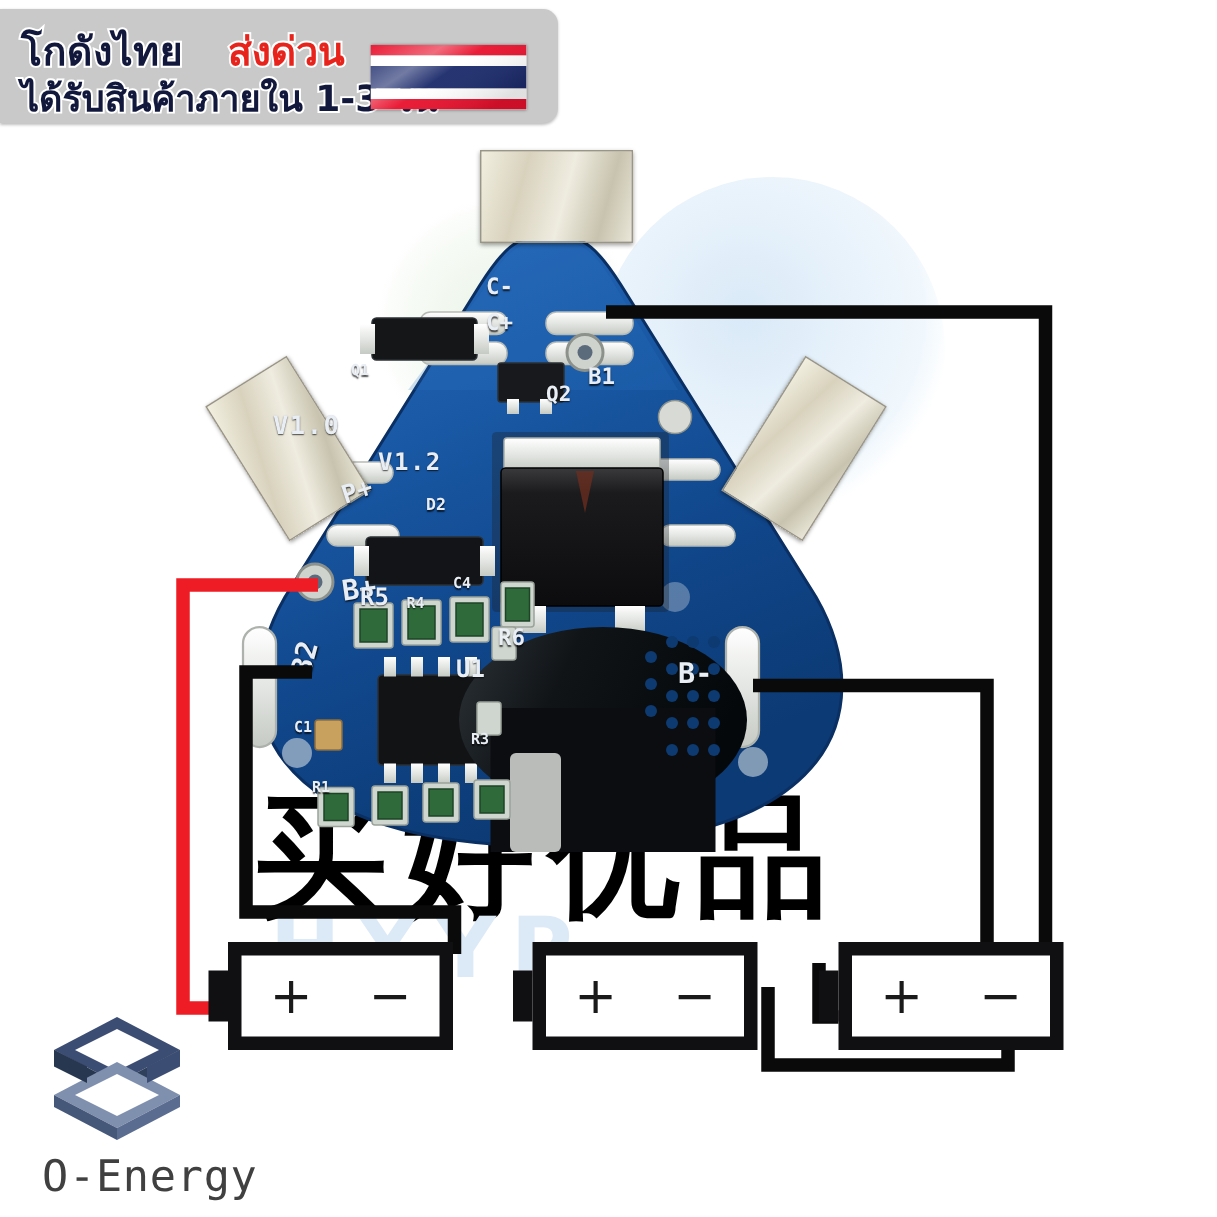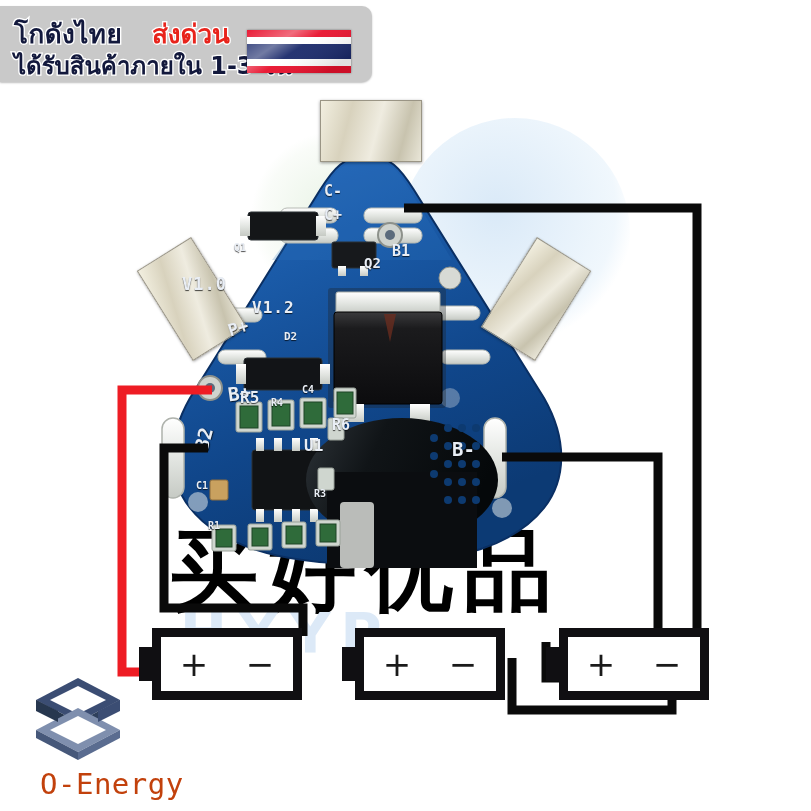--- a/index.html
+++ b/index.html
@@ -174,25 +174,25 @@
   
   #brand {
     position: absolute;
     left: 28px;
     top: 672px;
     width: 190px;
     height: 125px;
   }
   #brand-name {
     position: absolute;
-    left: 12px;
+    left: 0px;
     top: 95px;
     font-size: 29px;
     letter-spacing: .5px;
-    color: #c2410c;
+    color: #404040;
     font-family: "DejaVu Sans Mono", "Liberation Mono", monospace;
   }
 </style>
 </head>
 <body>
 
 <div id="page">
 
   <div id="wm-circle2"></div>
   <div id="wm-circle"></div>

